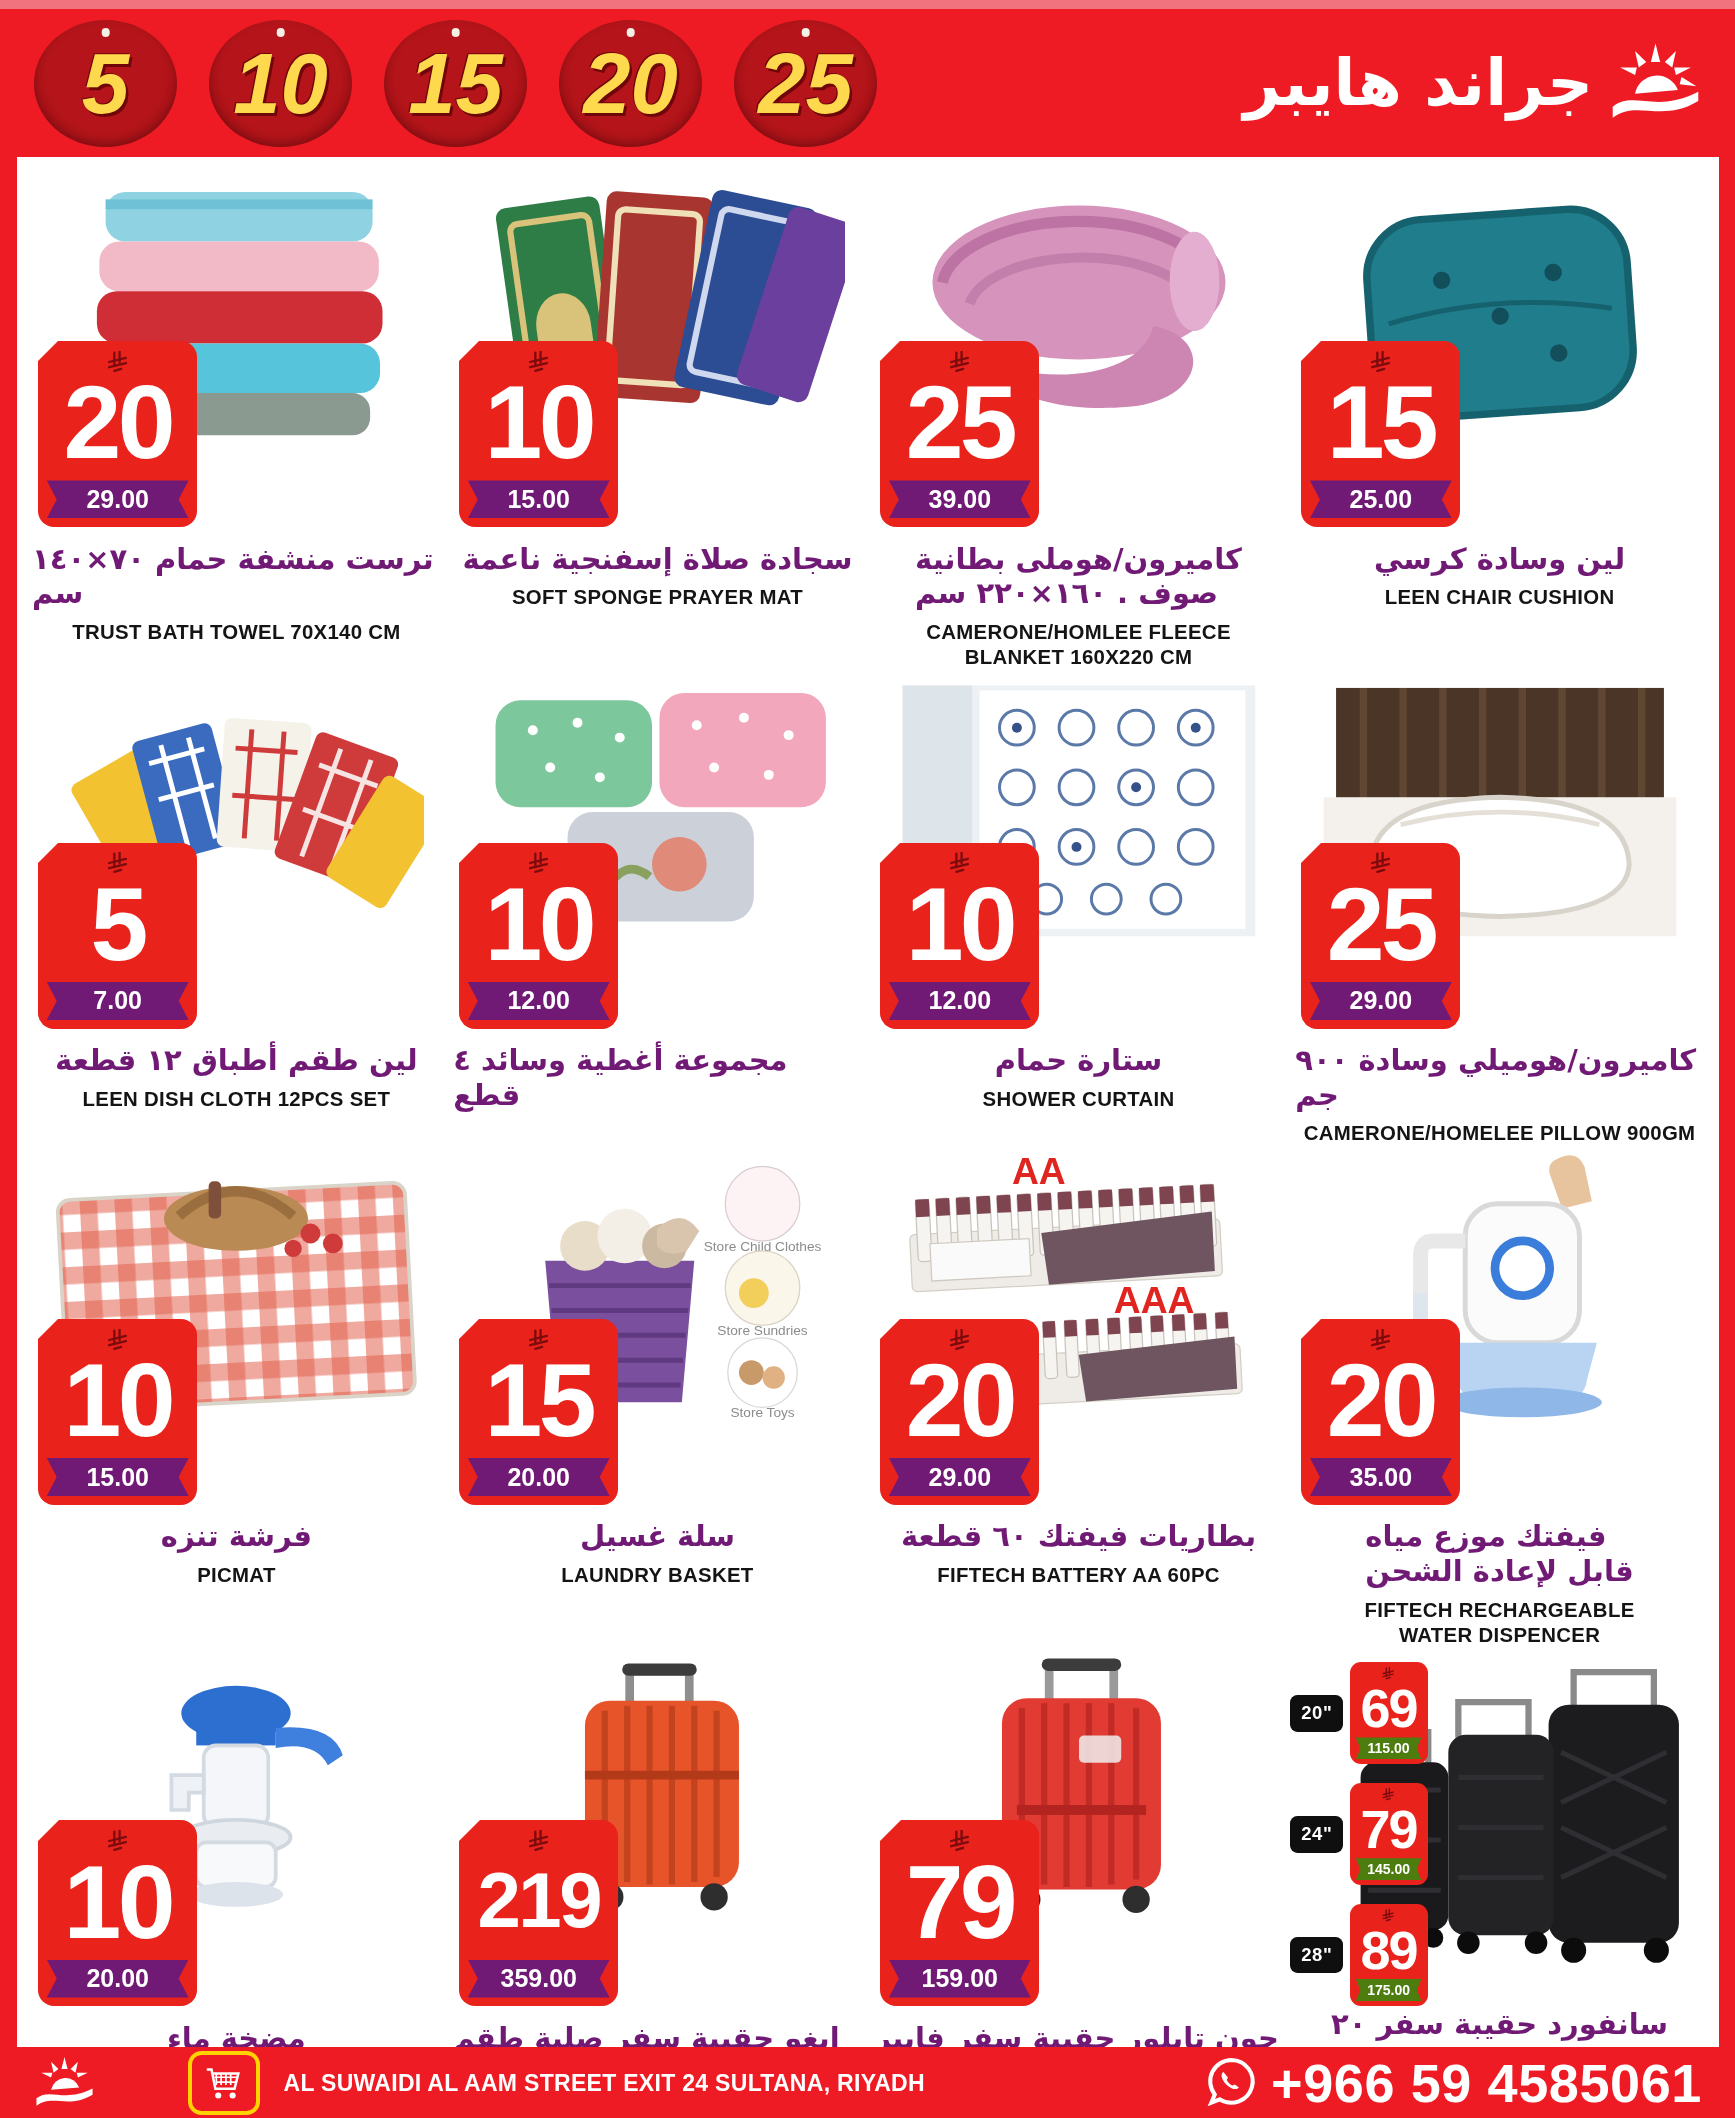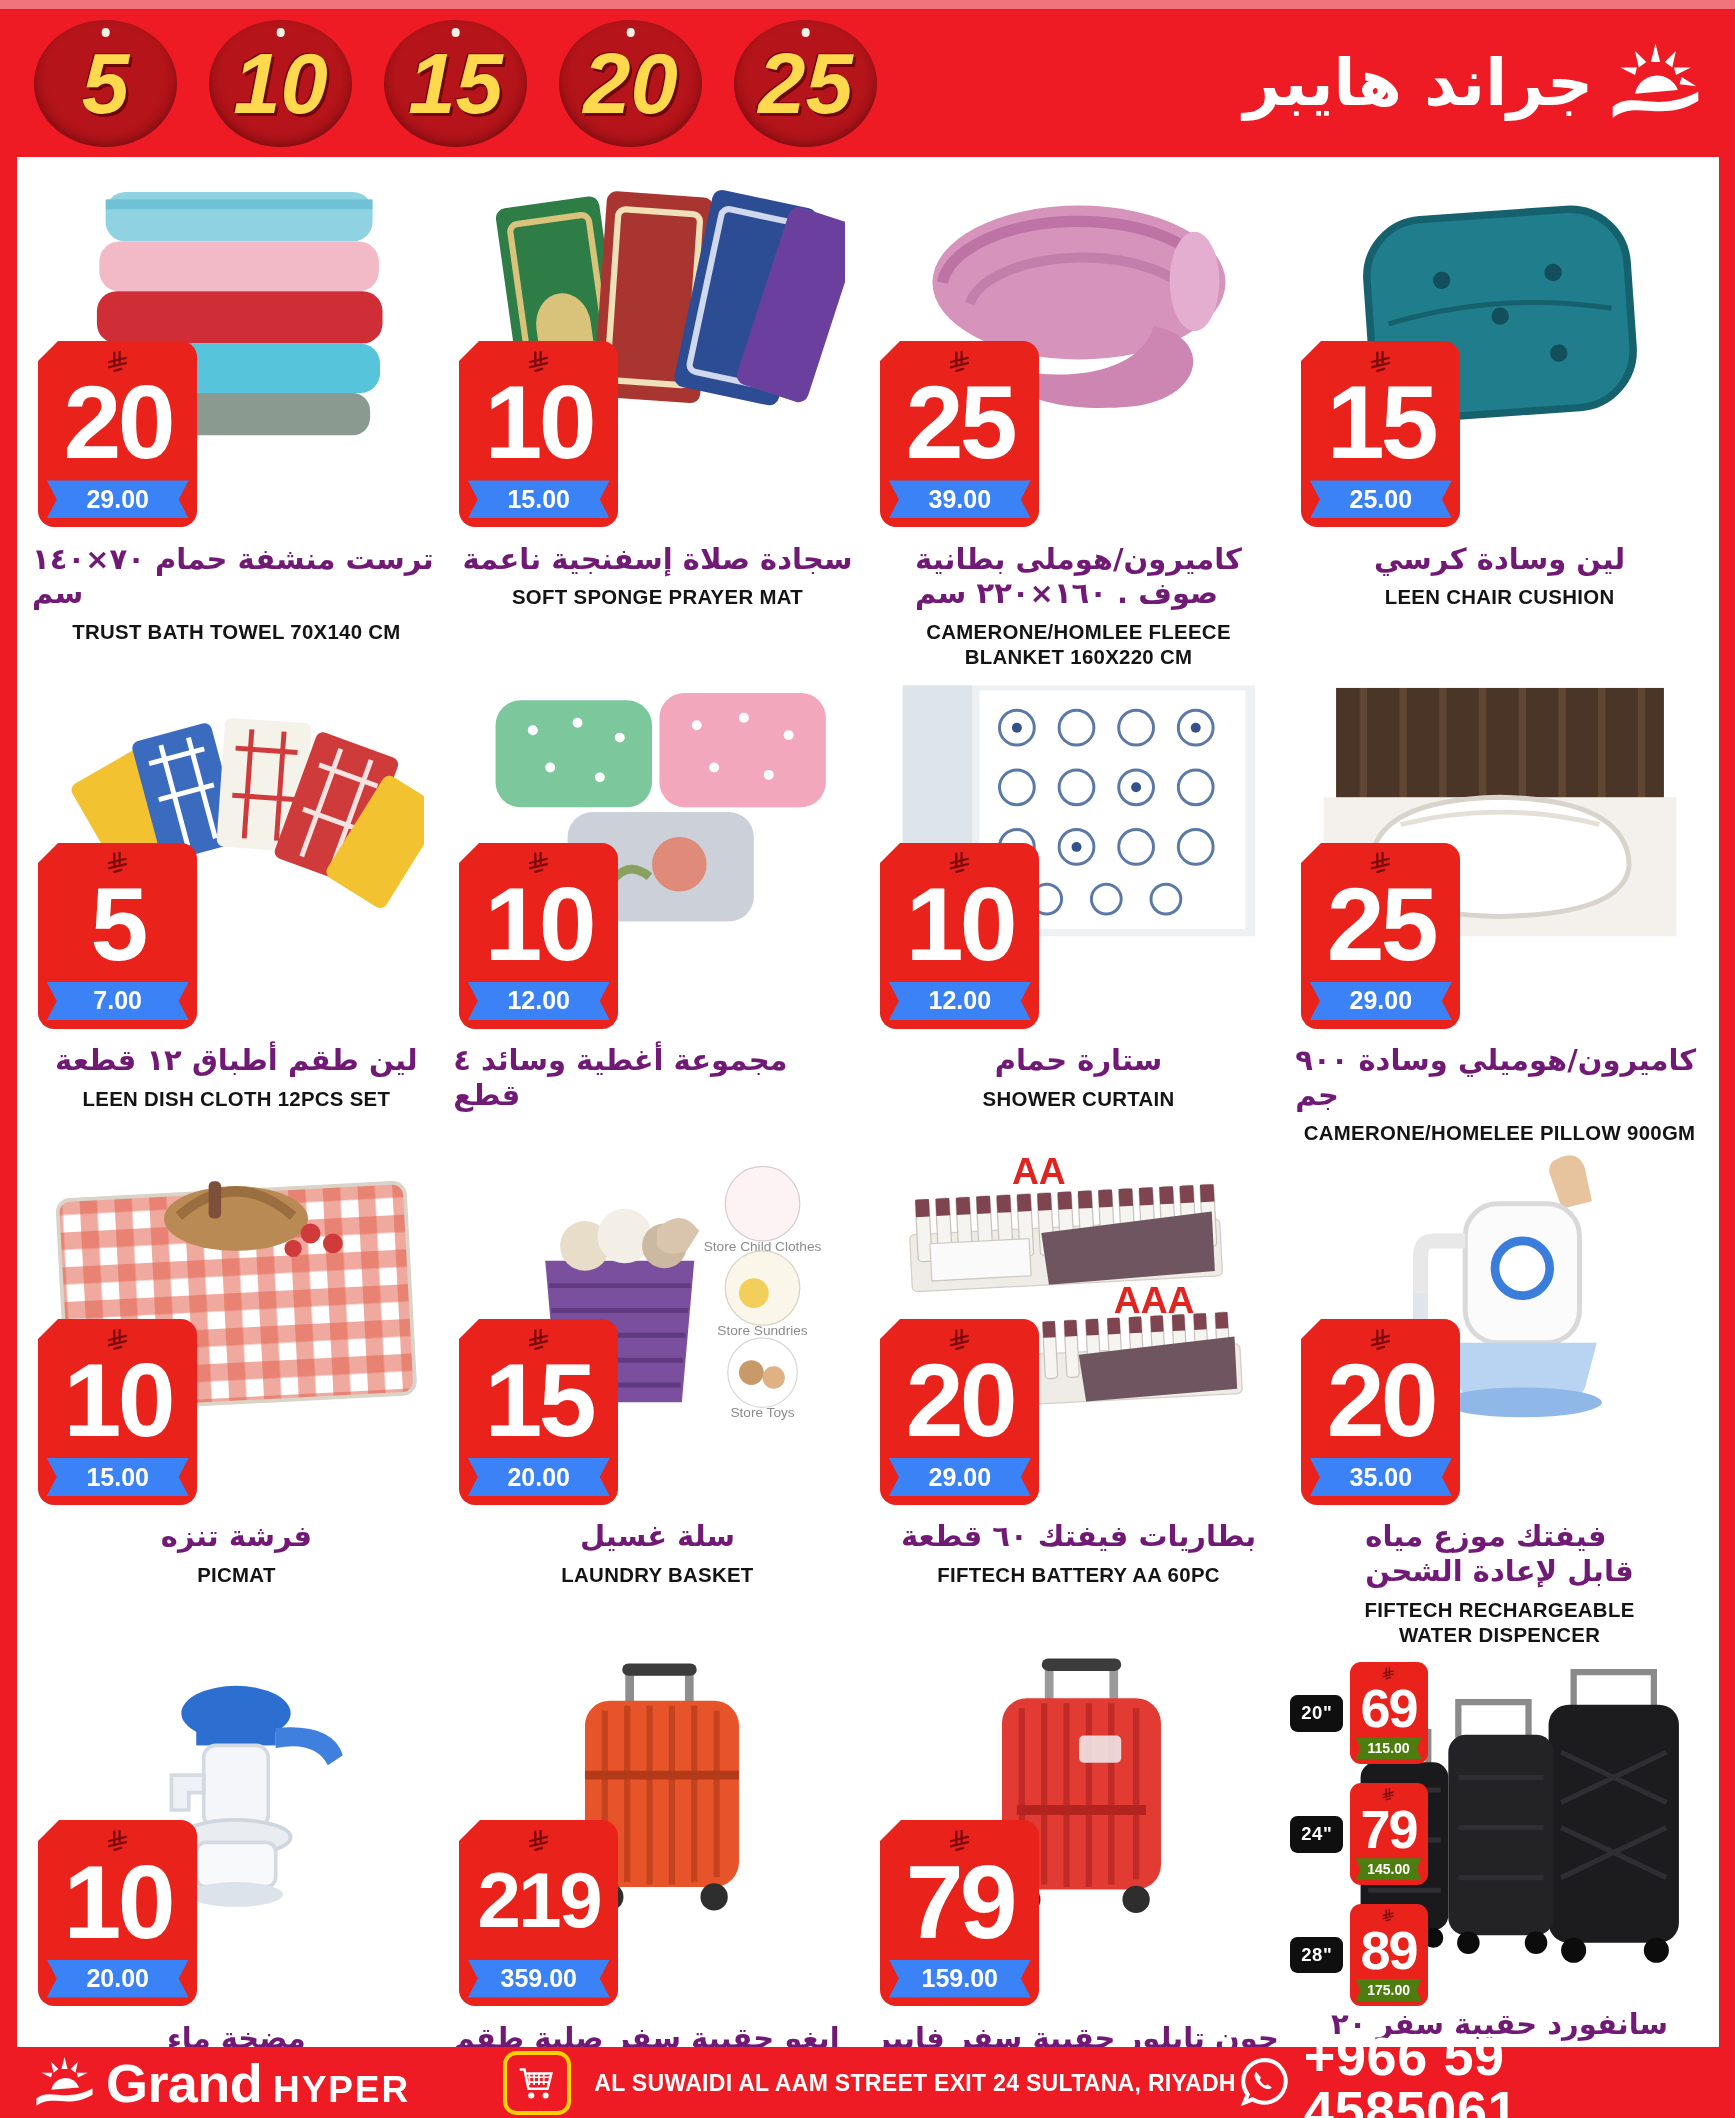--- a/index.html
+++ b/index.html
@@ -22,21 +22,21 @@
   .card{position:relative;display:flex;flex-direction:column;align-items:center;padding:3.7px 6.2px;box-sizing:border-box;}
   .imgbox{width:100%;height:267px;display:flex;align-items:center;justify-content:center;overflow:hidden;}
   .card.no-tag .imgbox{height:343px;}
   .imgbox svg{width:92%;height:100%;}
 
   .pricetag{position:absolute;left:12.3px;top:168px;width:159px;height:186px;background:#e9231b;border-radius:16px;display:flex;flex-direction:column;align-items:center;z-index:3;}
   .pricetag::before{content:"";position:absolute;top:-0.6px;left:-0.6px;border-style:solid;border-width:21px 21px 0 0;border-color:#ffffff transparent transparent transparent;}
   .pricetag .riyal{margin-top:7.4px;height:27px;display:flex;align-items:center;}
   .pricetag .num{color:#fff;font-size:104px;font-weight:800;line-height:.92;letter-spacing:-3.7px;}
   .pricetag .num.d3{font-size:78px;margin-top:10px;letter-spacing:-2.5px;}
-  .ribbon{position:absolute;left:8.6px;right:8.6px;bottom:8.6px;height:38px;background:#3b82f6;color:#fff;display:flex;align-items:center;justify-content:center;font-size:25px;font-weight:700;clip-path:polygon(0 0,100% 0,93% 50%,100% 100%,0 100%,7% 50%);}
+  .ribbon{position:absolute;left:8.6px;right:8.6px;bottom:8.6px;height:38px;background:#701a75;color:#fff;display:flex;align-items:center;justify-content:center;font-size:25px;font-weight:700;clip-path:polygon(0 0,100% 0,93% 50%,100% 100%,0 100%,7% 50%);}
 
   .name-ar{margin-top:98px;font-size:29px;font-weight:800;color:#701a75;text-align:left;direction:rtl;line-height:1.2;white-space:pre-line;font-family:"DejaVu Sans","Liberation Sans",sans-serif;}
   .name-en{margin-top:8.6px;font-size:20.4px;font-weight:700;color:#141414;text-align:center;line-height:1.25;white-space:pre-line;letter-spacing:0.3px;}
   .card.no-tag .name-ar{margin-top:8.6px;}
 
   
   .variants{position:absolute;left:1.2px;top:10px;display:flex;flex-direction:column;gap:18.5px;z-index:4;}
   .variant{display:flex;align-items:center;gap:6.2px;}
   .vchip{background:#0f0f0f;color:#fff;border-radius:7.4px;padding:7.4px 11px;font-size:18.5px;font-weight:800;letter-spacing:0.6px;}
   .vtag{position:relative;width:78px;background:#e9231b;border-radius:11px;text-align:center;padding:2.5px 0 30px;}
@@ -695,24 +695,20 @@
           <path d="M28 62 A24 24 0 0 1 74 58 L28 62 Z"></path>
           <polygon points="50,8 55,28 45,28"></polygon>
           <polygon points="72,16 68,34 60,28"></polygon>
           <polygon points="88,34 72,42 70,34"></polygon>
           <polygon points="28,16 32,34 40,28"></polygon>
           <polygon points="12,34 28,42 30,34"></polygon>
           <path d="M4 76 C26 58 50 84 96 60 L96 70 C56 94 30 68 4 88 Z"></path>
         </g>
       </svg>
     </span>
-    <div class="f-logo">
-      <span class="grand">Grand</span>
-      <span class="hyper">HYPER</span>
-    </div>
     <div class="cart-box">
       <svg width="46" height="46" viewBox="0 0 48 48" fill="none" stroke="#ffffff" stroke-width="2.6">
         <path d="M6 10 h5 l4 20 h20 l4 -16 H13"></path>
         <path d="M16 14 v12 M21 14 v12 M26 14 v12 M31 14 v12 M14 18 h24 M15 23 h22" stroke-width="1.8"></path>
         <circle cx="18" cy="37" r="3.2" fill="#ffffff" stroke="none"></circle>
         <circle cx="33" cy="37" r="3.2" fill="#ffffff" stroke="none"></circle>
       </svg>
     </div>
     <span class="address">AL SUWAIDI AL AAM STREET EXIT 24  SULTANA, RIYADH</span>
     <div class="phone-wrap">

